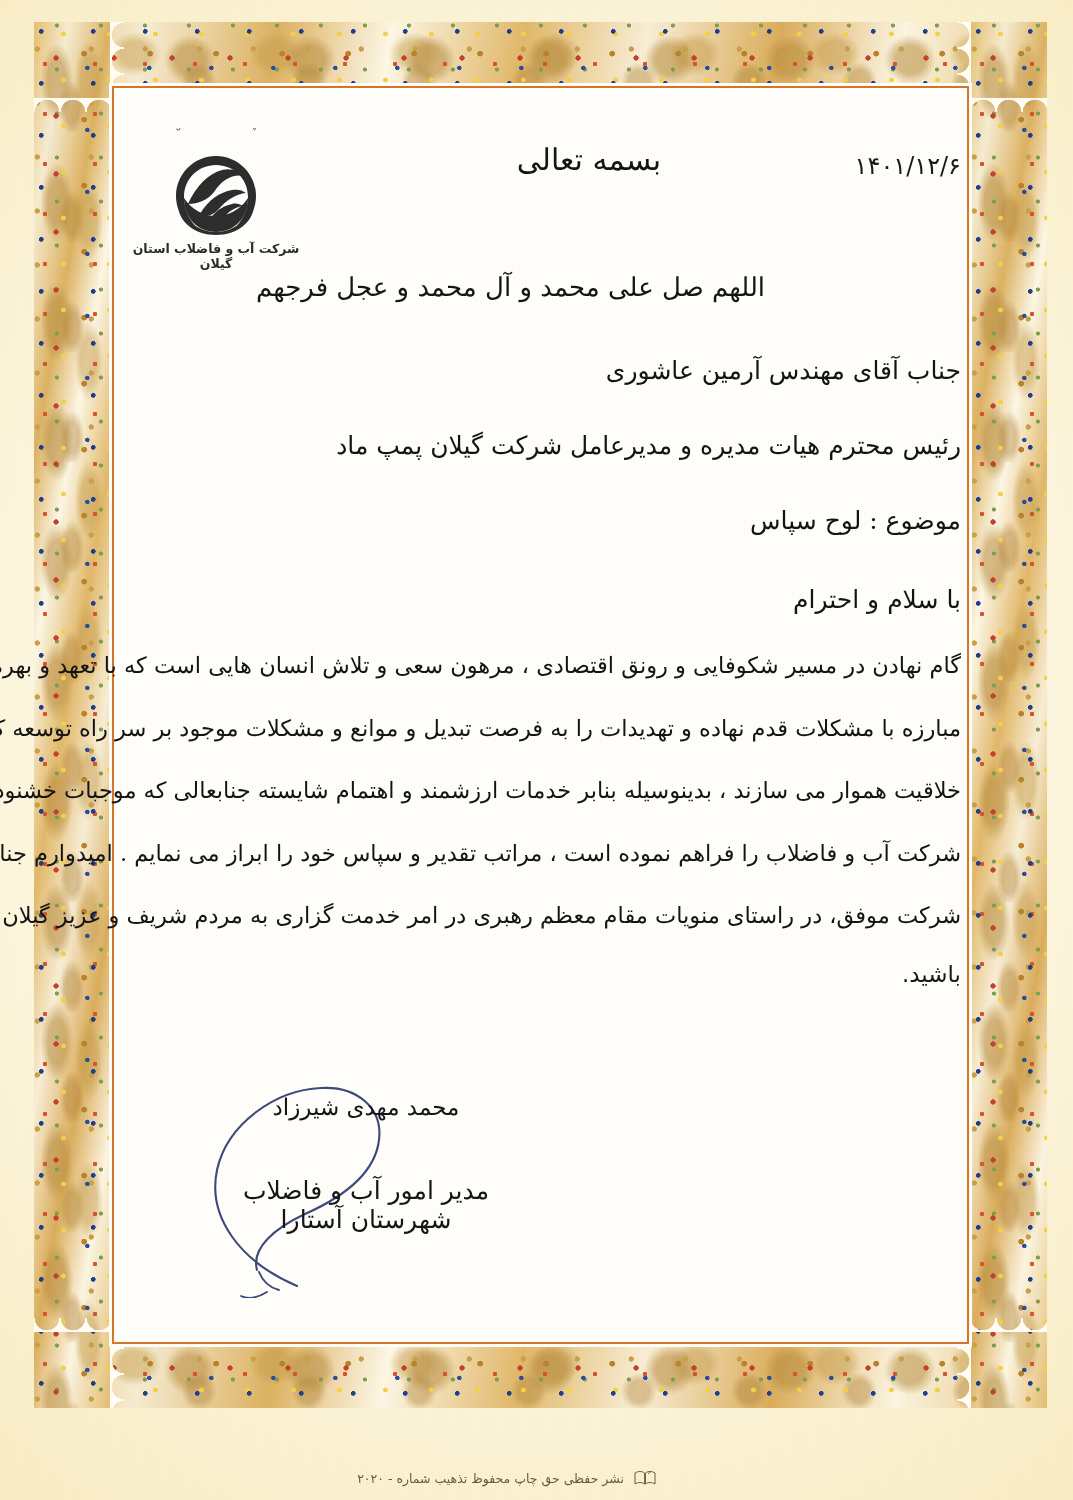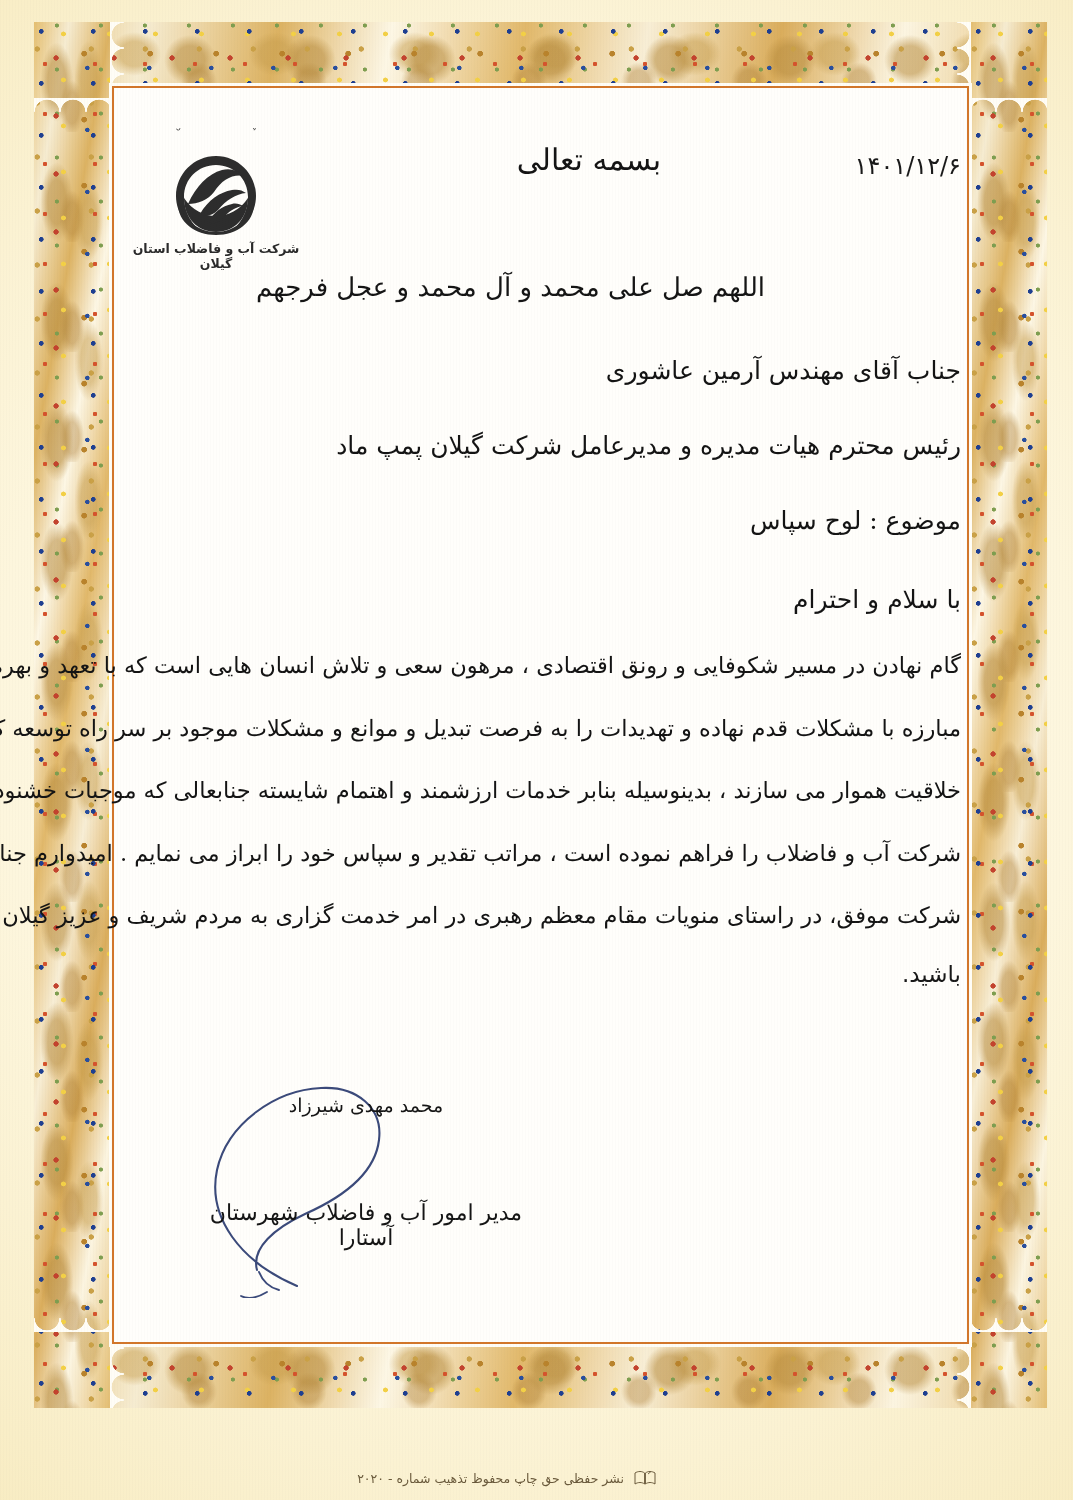--- a/index.html
+++ b/index.html
@@ -154,26 +154,26 @@
     font-family:"DejaVu Serif","Liberation Serif",serif;
   }
   .body-line.last{margin-bottom:34px;}
   .body-tail{font-size:23px;text-align:right;}
 
   
   .sign-block{
     position:absolute;right:430px;top:1000px;width:330px;text-align:center;
   }
   .sign-name{
-    font-size:19px;color:#151515;
+    font-size:23px;color:#151515;
     font-family:"DejaVu Serif","Liberation Serif",serif;
     position:relative;z-index:2;
   }
   .sign-title{
-    margin-top:84px;font-size:22px;color:#151515;
+    margin-top:56px;font-size:25px;color:#151515;
     font-family:"DejaVu Serif","Liberation Serif",serif;
     position:relative;z-index:2;
   }
   .sign-scribble{
     position:absolute;left:-30px;top:-46px;width:320px;height:250px;
     z-index:1;pointer-events:none;
   }
 
   
   .footer{

